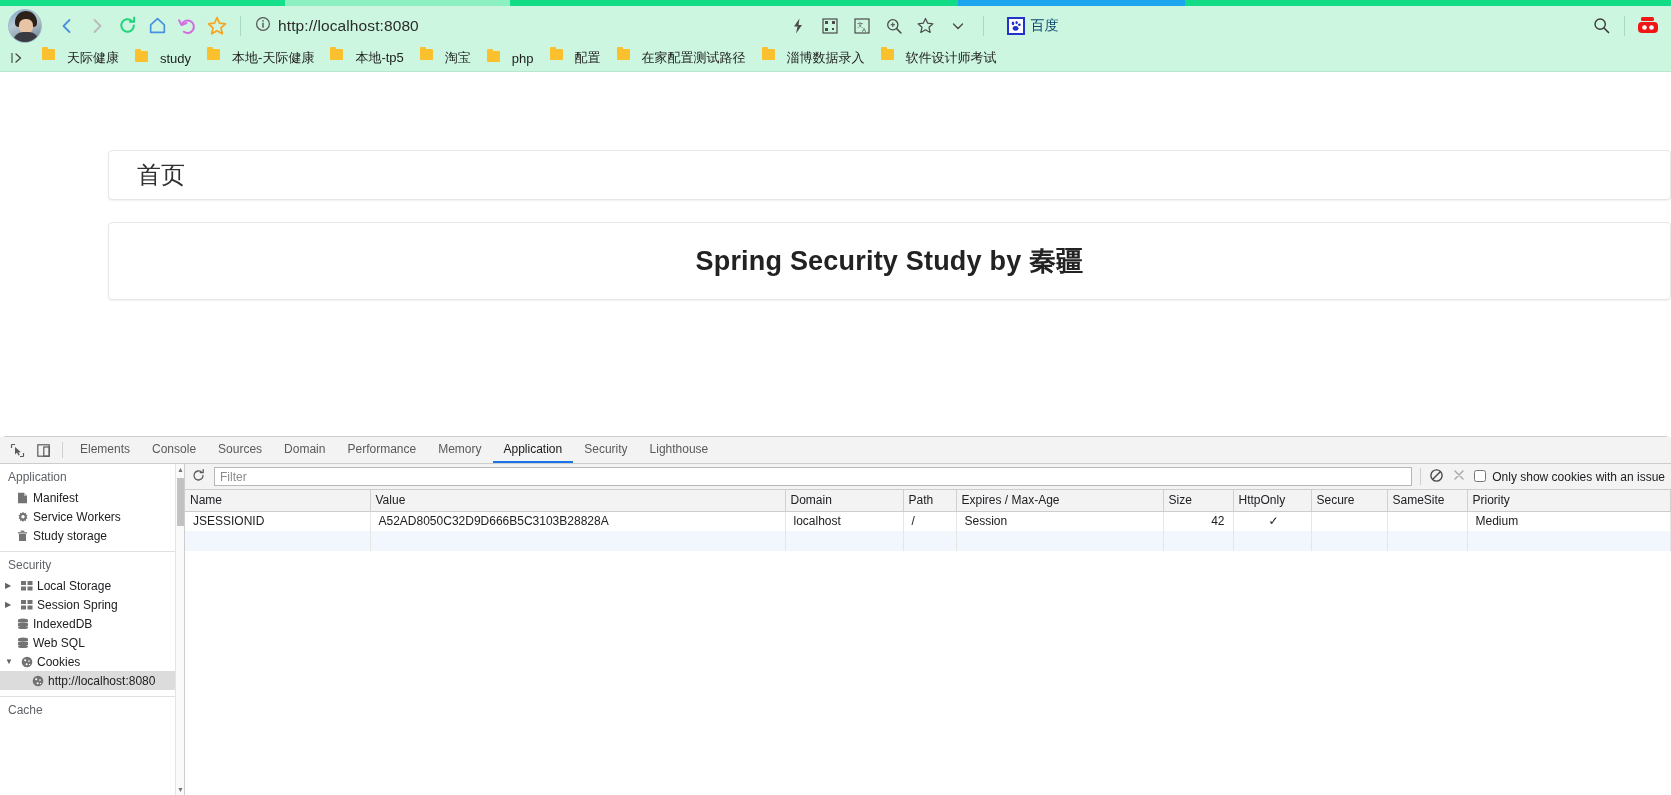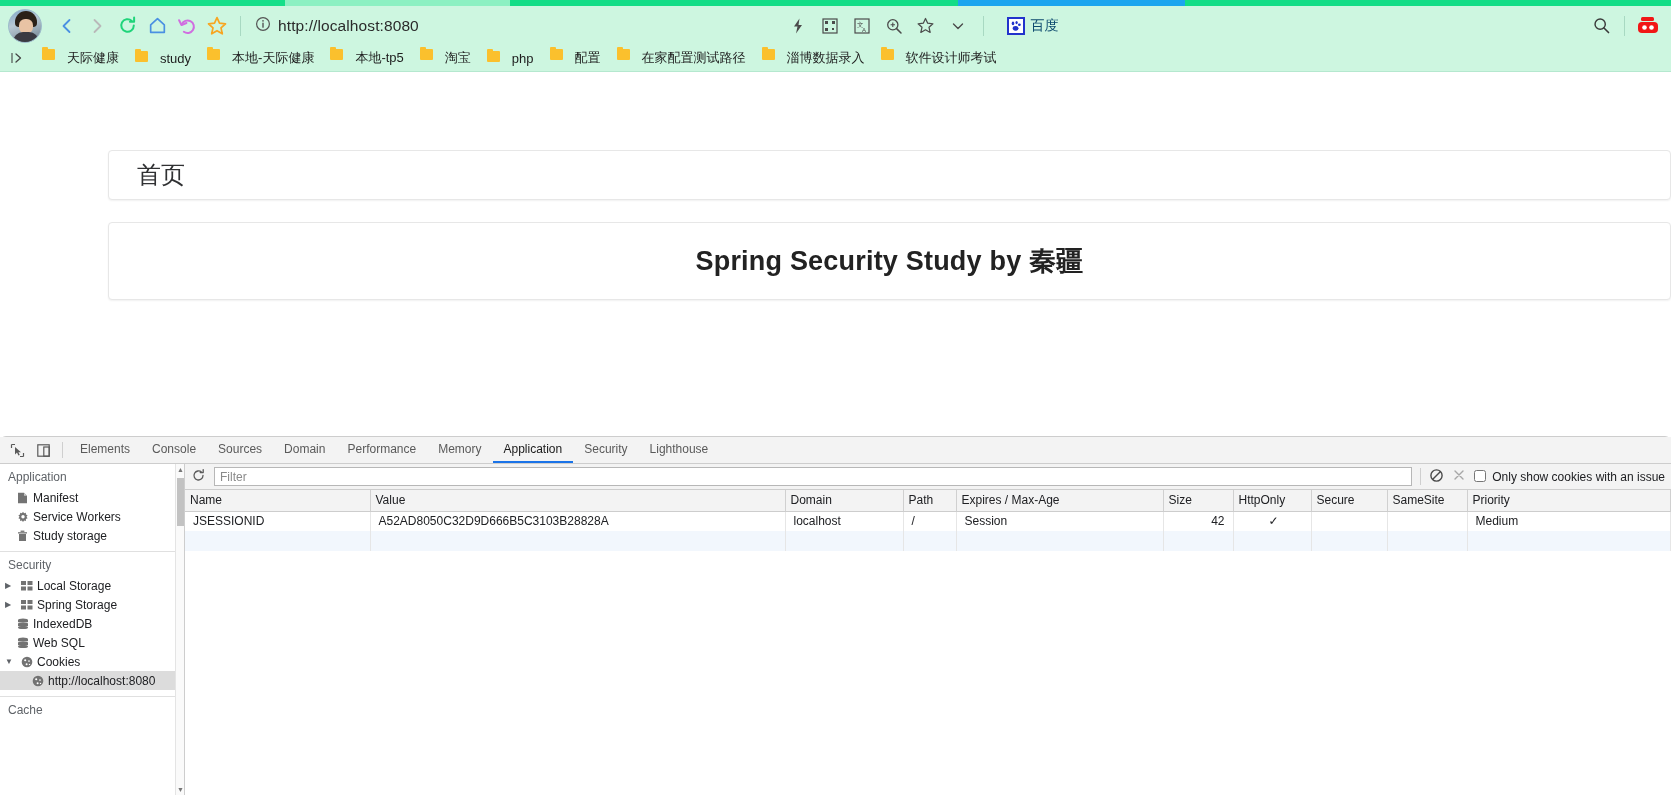--- a/index.html
+++ b/index.html
@@ -496,21 +496,21 @@
       <div class="sb-item">
         <span class="sb-arrow">▶</span>
         <span class="sb-ico">
           <svg width="12" height="10" viewBox="0 0 12 10">
               <rect x="0" y="0" width="5" height="4" fill="#737373"></rect>
               <rect x="6.5" y="0" width="5" height="4" fill="#737373"></rect>
               <rect x="0" y="5.5" width="5" height="4" fill="#737373"></rect>
               <rect x="6.5" y="5.5" width="5" height="4" fill="#737373"></rect>
             </svg>
         </span>
-        <span>Spring Storage</span>
+        <span>Session Spring</span>
       </div>
 
       <div class="sb-item">
         <span class="sb-ico">
           <svg width="12" height="12" viewBox="0 0 12 12">
               <ellipse cx="6" cy="2" rx="5" ry="1.6" fill="#737373"></ellipse>
               <rect x="1" y="2" width="10" height="2.2" fill="#737373"></rect>
               <ellipse cx="6" cy="5.8" rx="5" ry="1.6" fill="#737373"></ellipse>
               <rect x="1" y="5.8" width="10" height="2.2" fill="#737373"></rect>
               <ellipse cx="6" cy="9.4" rx="5" ry="1.6" fill="#737373"></ellipse>

